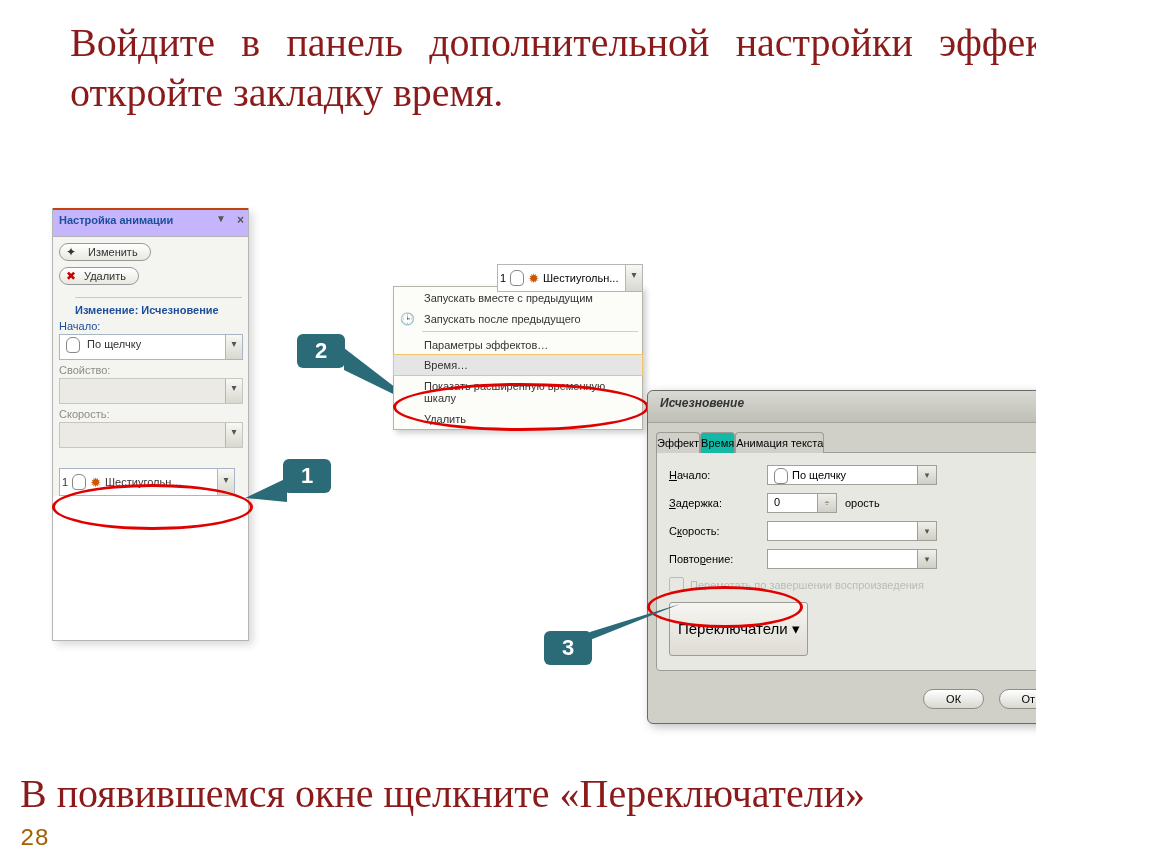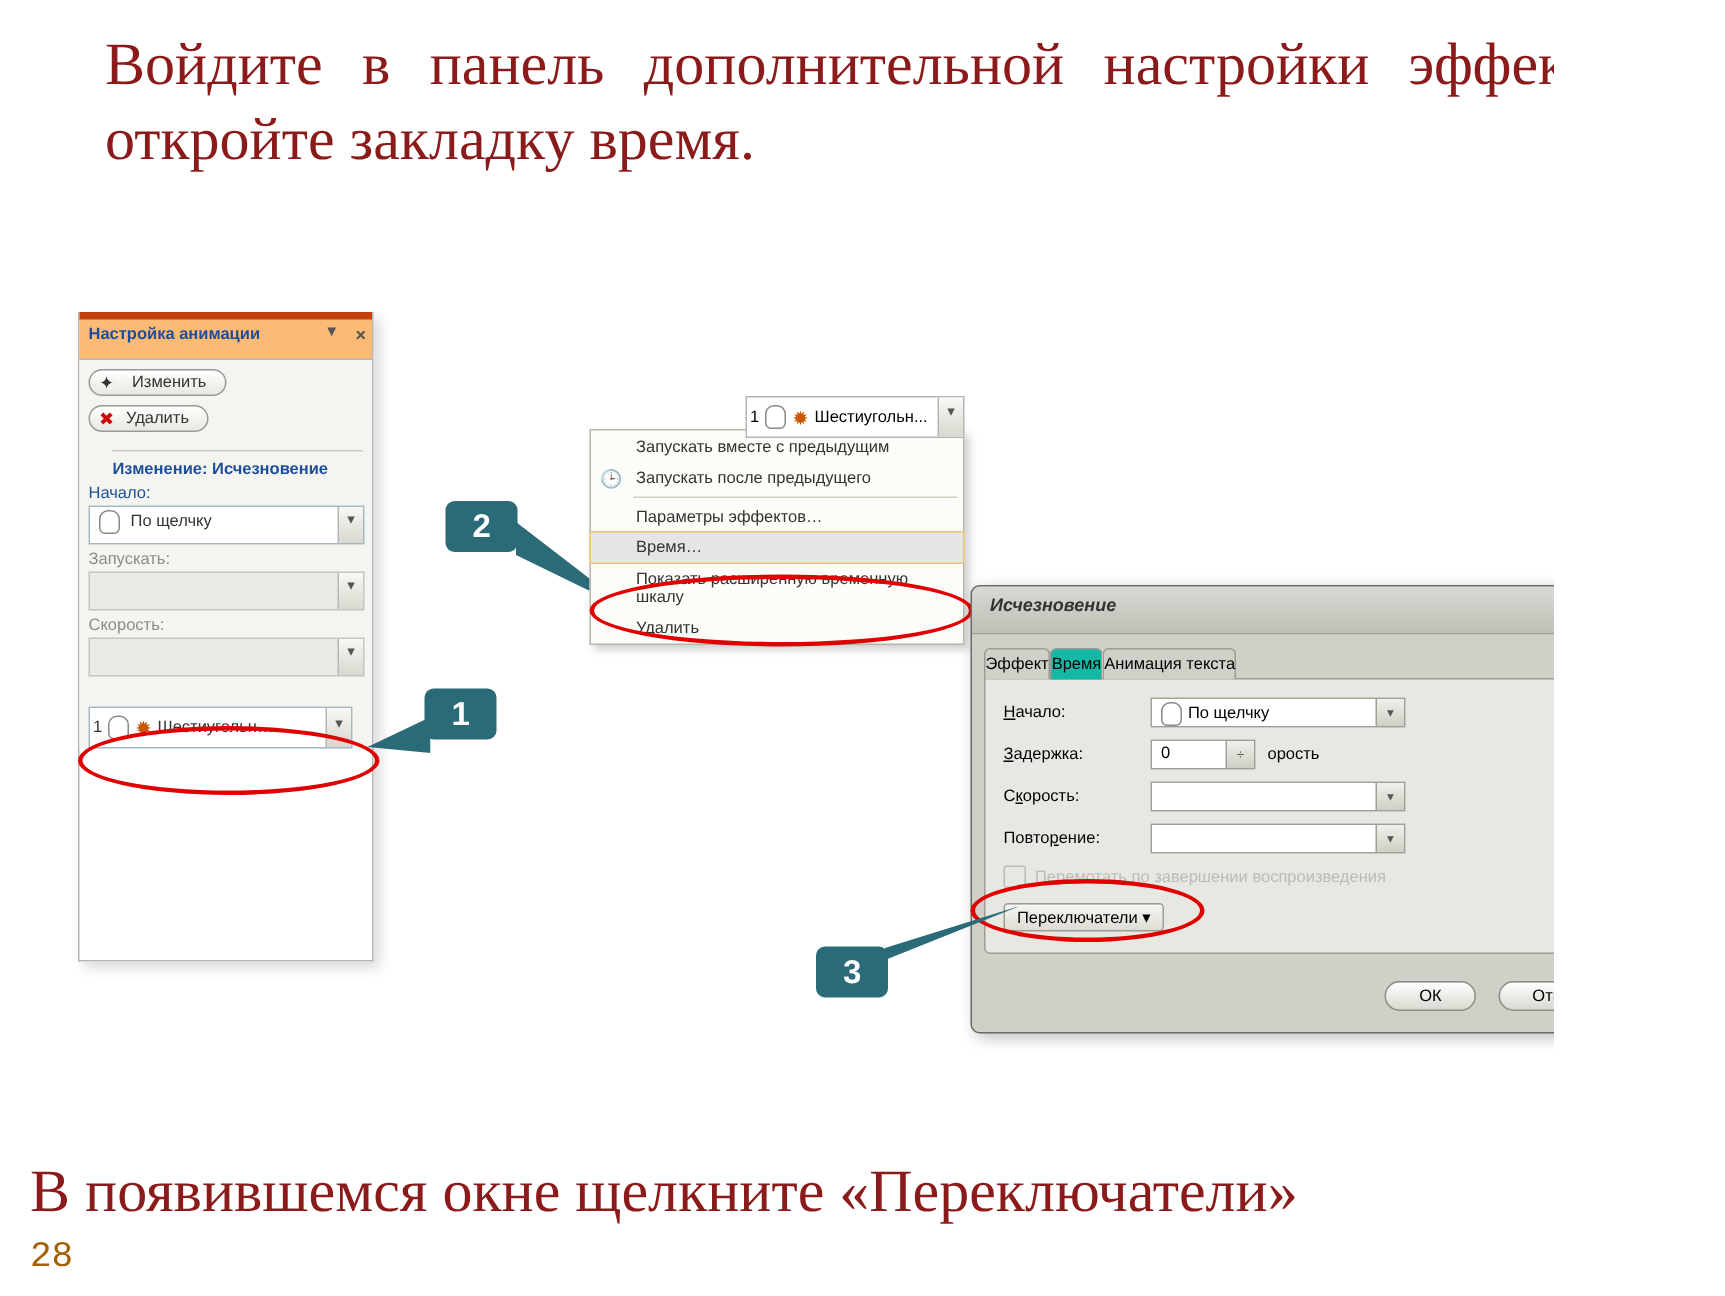--- a/index.html
+++ b/index.html
@@ -3,21 +3,21 @@
 <meta charset="utf-8">
 <style>
 html,body{margin:0;padding:0;background:#fff;font-family:Tahoma,Arial,sans-serif}
 .slide{position:relative;width:1036px;height:864px;background:#fff;overflow:hidden}
 .title{position:absolute;left:70px;top:18px;width:1020px;color:#8b1a1a;font-family:"Times New Roman",serif;font-size:40px;line-height:1.25;text-align:justify}
 .footer-text{position:absolute;left:20px;top:770px;width:1110px;color:#8b1a1a;font-family:"Times New Roman",serif;font-size:40px;text-align:left}
 .page-num{position:absolute;left:20px;bottom:12px;color:#a16207;font-family:Liberation Mono, monospace;font-size:24px}
 
 
 .anim-pane{position:absolute;left:52px;top:208px;width:195px;height:432px;border:1px solid #b5b5b5;border-top:0;box-shadow:4px 4px 8px rgba(0,0,0,.15)}
-.anim-title{height:22px;background:#fdba74;border-top:5px solid #c2410c;border-bottom:1px solid #b5b5b5;font-size:11px;font-weight:bold;color:#1c4e9a;padding:4px 6px 0 6px;position:relative}
+.anim-title{height:22px;background:#c4b5fd;border-top:2px solid #c2410c;border-bottom:1px solid #b5b5b5;font-size:11px;font-weight:bold;color:#1c4e9a;padding:4px 6px 0 6px;position:relative}
 .anim-title .close{position:absolute;right:4px;top:3px;font-size:12px;color:#555}
 .anim-title .arrow{position:absolute;right:22px;top:3px;font-size:10px;color:#555}
 .pane-body{padding:6px 6px 0 6px;font-size:11px;color:#333;background:#f4f4f0}
 .pill{display:inline-block;border:1px solid #999;border-radius:12px;padding:2px 12px 2px 28px;font-size:11px;background:linear-gradient(#fff,#e8e8e0);position:relative;margin-bottom:6px}
 .pill .ic{position:absolute;left:6px;top:1px;font-size:12px}
 .sect{color:#1c4e9a;font-weight:bold;margin:6px 0 4px 16px;border-top:1px solid #c9c9c0;padding-top:6px;font-size:11px}
 .lbl{color:#1c4e9a;font-size:11px;margin:4px 0 2px 0}
 .combo{height:20px;border:1px solid #a7b5c4;background:#fff;font-size:11px;padding:2px 6px;position:relative;width:170px}
 .combo-dis{background:#eceae5;border-color:#c7c7c0}
 .combo .dd{position:absolute;right:0;top:0;width:16px;height:100%;border-left:1px solid #b5b5b5;background:linear-gradient(#f8f8f4,#d8d8d0);text-align:center;font-size:10px;line-height:18px;color:#555}
@@ -47,21 +47,21 @@
 .tab{padding:4px 0;border:1px solid #9c9c94;border-bottom:0;border-radius:4px 4px 0 0;background:#d0d0c8;position:relative;top:1px}
 .tab.active{background:#14b8a6;z-index:2}
 .tab-body{margin:0 8px 8px 8px;background:#e8e8e2;border:1px solid #9c9c94;border-radius:0 4px 4px 4px;padding:12px 12px 14px 12px;font-size:11px}
 .frow{display:flex;align-items:center;margin-bottom:8px;gap:8px}
 .frow .fl{width:90px}
 .frow .fc{flex:1;position:relative}
 .inpt{height:20px;border:1px solid #a0a098;background:#fff;padding:2px 6px;font-size:11px;position:relative;box-sizing:border-box}
 .inpt .dd2{position:absolute;right:0;top:0;width:18px;height:100%;border-left:1px solid #a0a098;background:linear-gradient(#f0f0ea,#cfcfc7);text-align:center;font-size:9px;line-height:18px;color:#555}
 .chk-row{color:#bababa;font-size:11px;margin:8px 0 10px 0;display:flex;align-items:center;gap:6px}
 .chk-row .bx{width:13px;height:13px;border:1px solid #bababa;border-radius:2px}
-.toggler{display:inline-block;border:1px solid #9c9c94;border-radius:3px;background:linear-gradient(#f6f6f2,#dedcd4);padding:2px 8px;font-size:11px}
+.toggler{display:inline-block;border:1px solid #9c9c94;border-radius:3px;background:linear-gradient(#f6f6f2,#dedcd4);padding:17px 8px;font-size:15px}
 .dlg-foot{padding:10px 14px 14px 14px;text-align:right}
 .dbtn{display:inline-block;border:1px solid #8d8d85;border-radius:12px;background:linear-gradient(#fff,#d9d8d0);padding:3px 22px;font-size:11px;margin-left:10px}
 
 
 .mouseic{display:inline-block;width:12px;height:14px;border:1px solid #888;border-radius:6px 6px 4px 4px;background:#fff;position:relative}
 .staric{color:#cc5500;font-size:13px;line-height:1}
 </style>
 </head>
 <body>
 
@@ -78,21 +78,21 @@
     <div class="pane-body">
       <div class="pill"><span class="ic">✦</span><span>Изменить</span></div><br>
       <div class="pill" style="padding-left:24px"><span class="ic" style="color:#c00">✖</span><span>Удалить</span></div>
       <div class="sect">Изменение: Исчезновение</div>
       <div class="lbl">Начало:</div>
       <div class="combo">
         <span class="mouseic" style="vertical-align:middle;margin-right:4px"></span>
         <span>По щелчку</span>
         <span class="dd">▾</span>
       </div>
-      <div class="lbl" style="color:#8d8d86">Запускать:</div>
+      <div class="lbl" style="color:#8d8d86">Свойство:</div>
       <div class="combo combo-dis">
           <span class="dd">▾</span>
         </div>
       <div class="lbl" style="color:#8d8d86">Скорость:</div>
       <div class="combo combo-dis">
           <span class="dd">▾</span>
         </div>
       <div class="list-row">
         <span>1</span>
         <span class="mouseic"></span>

